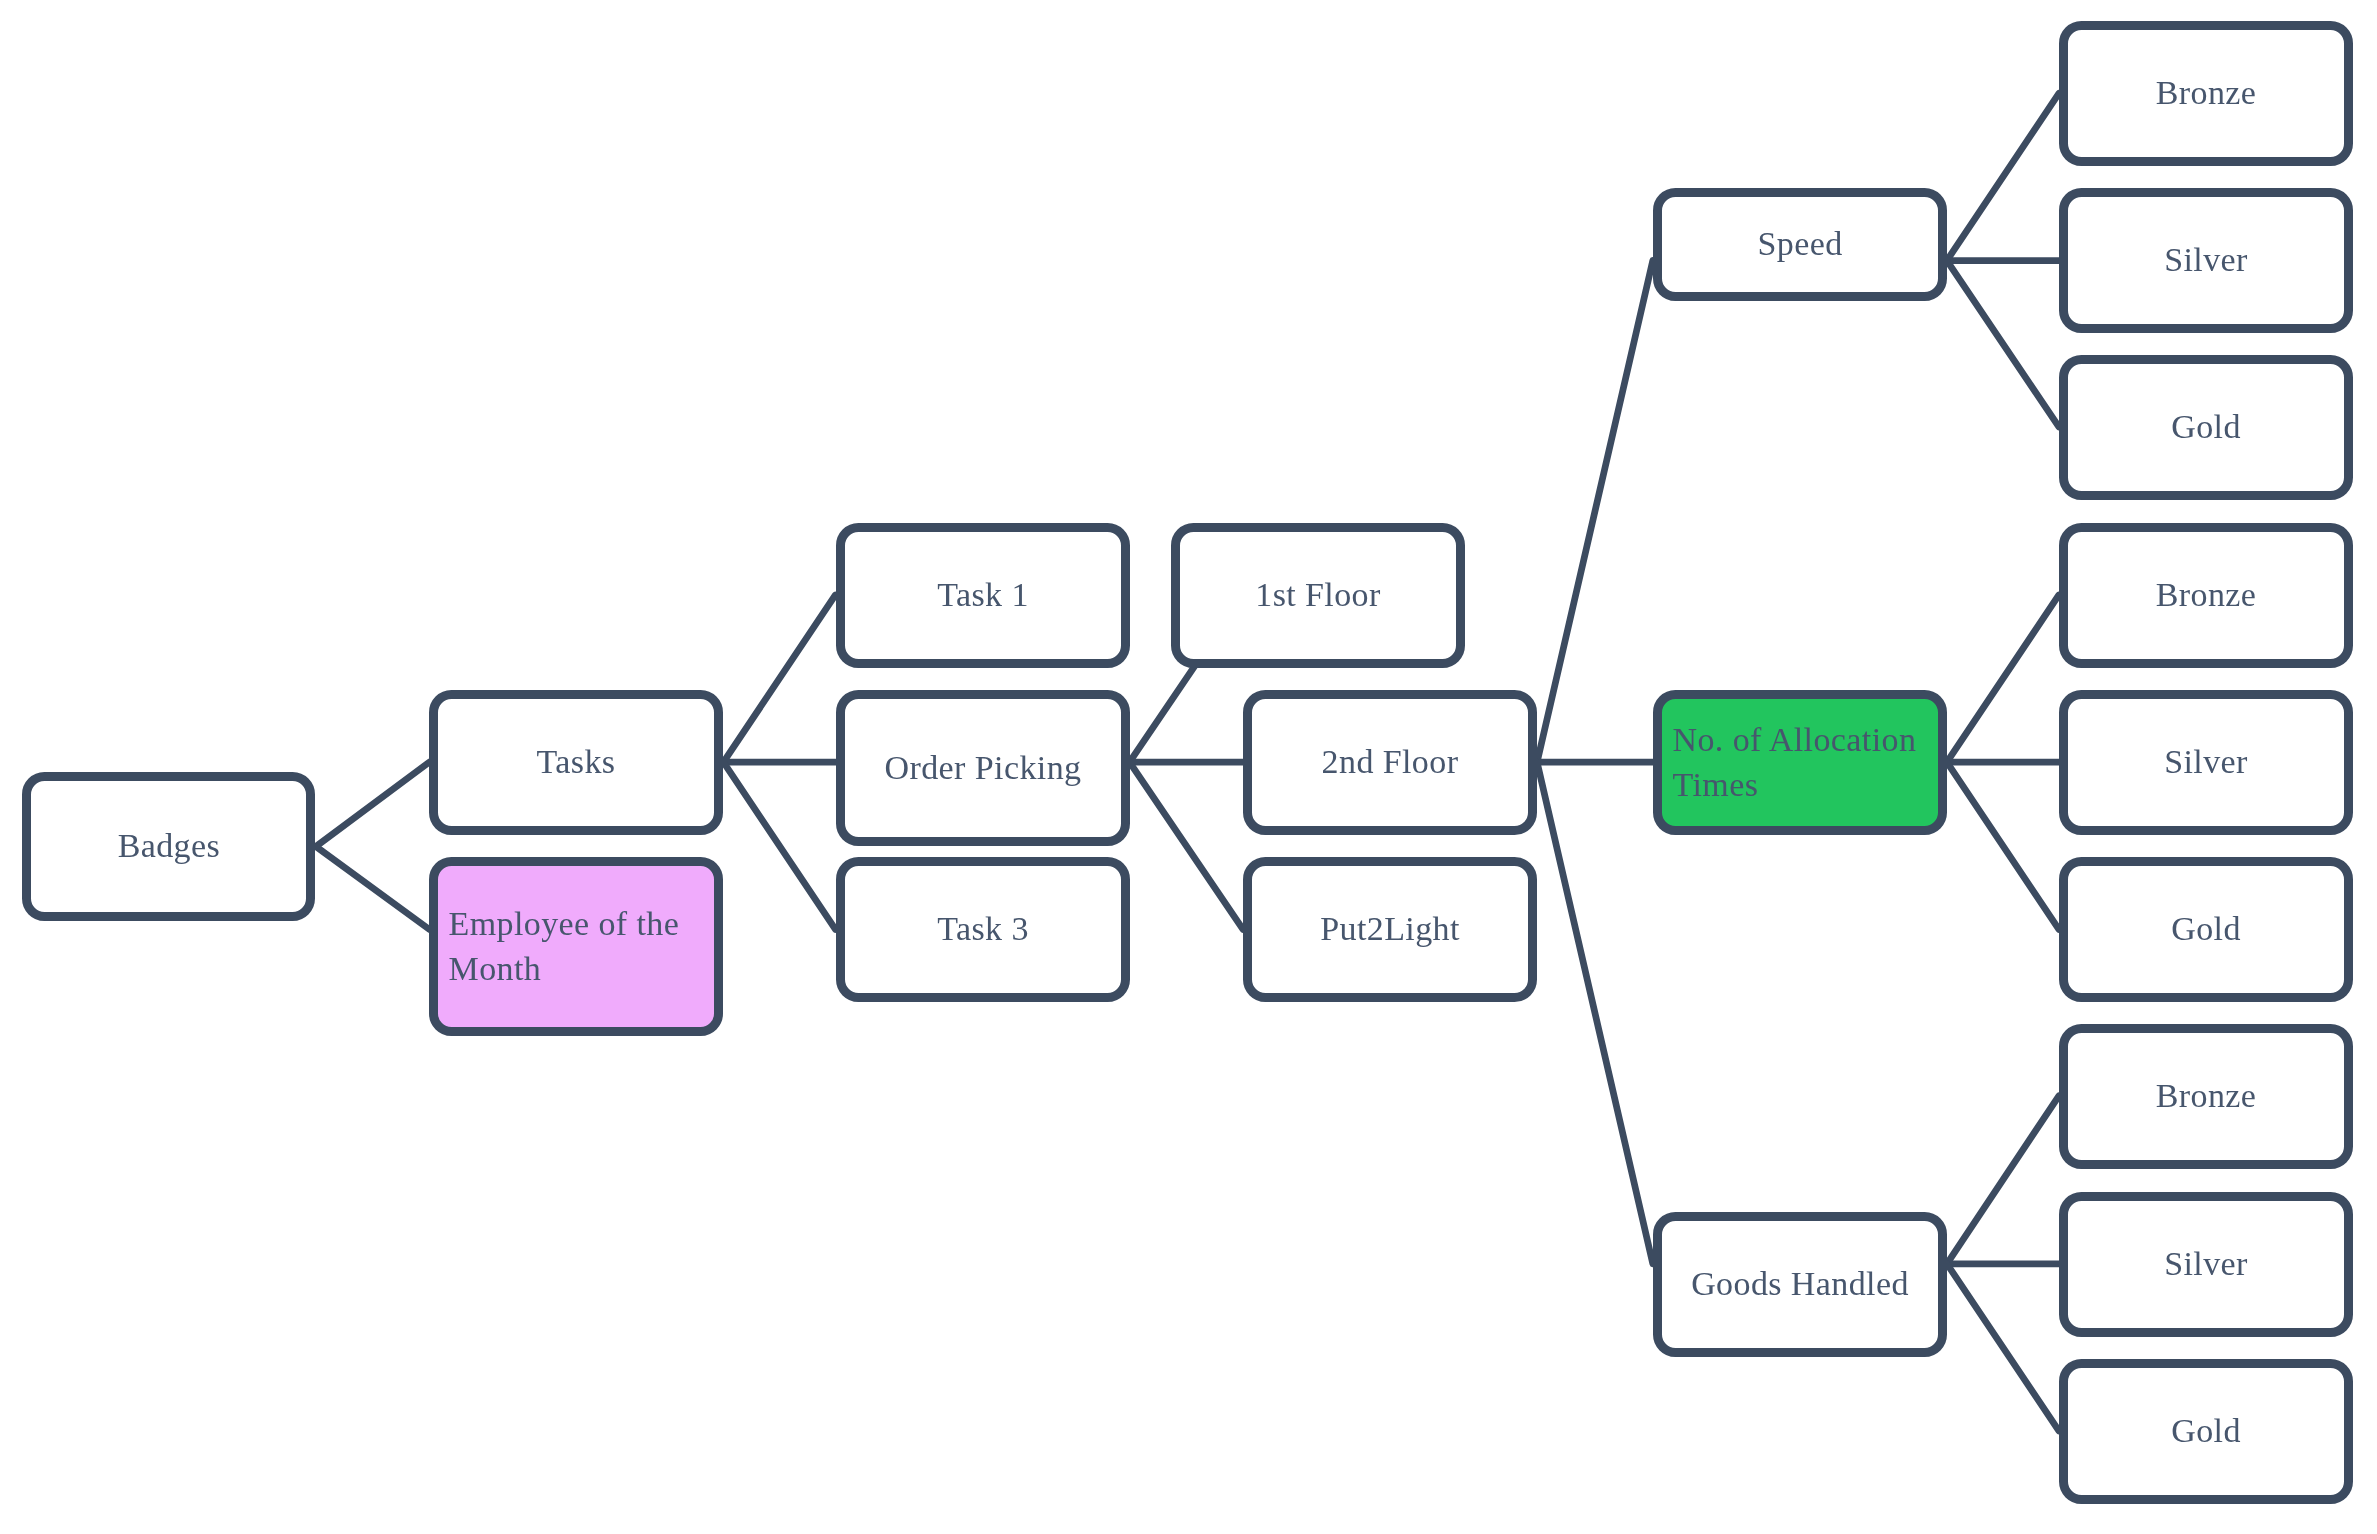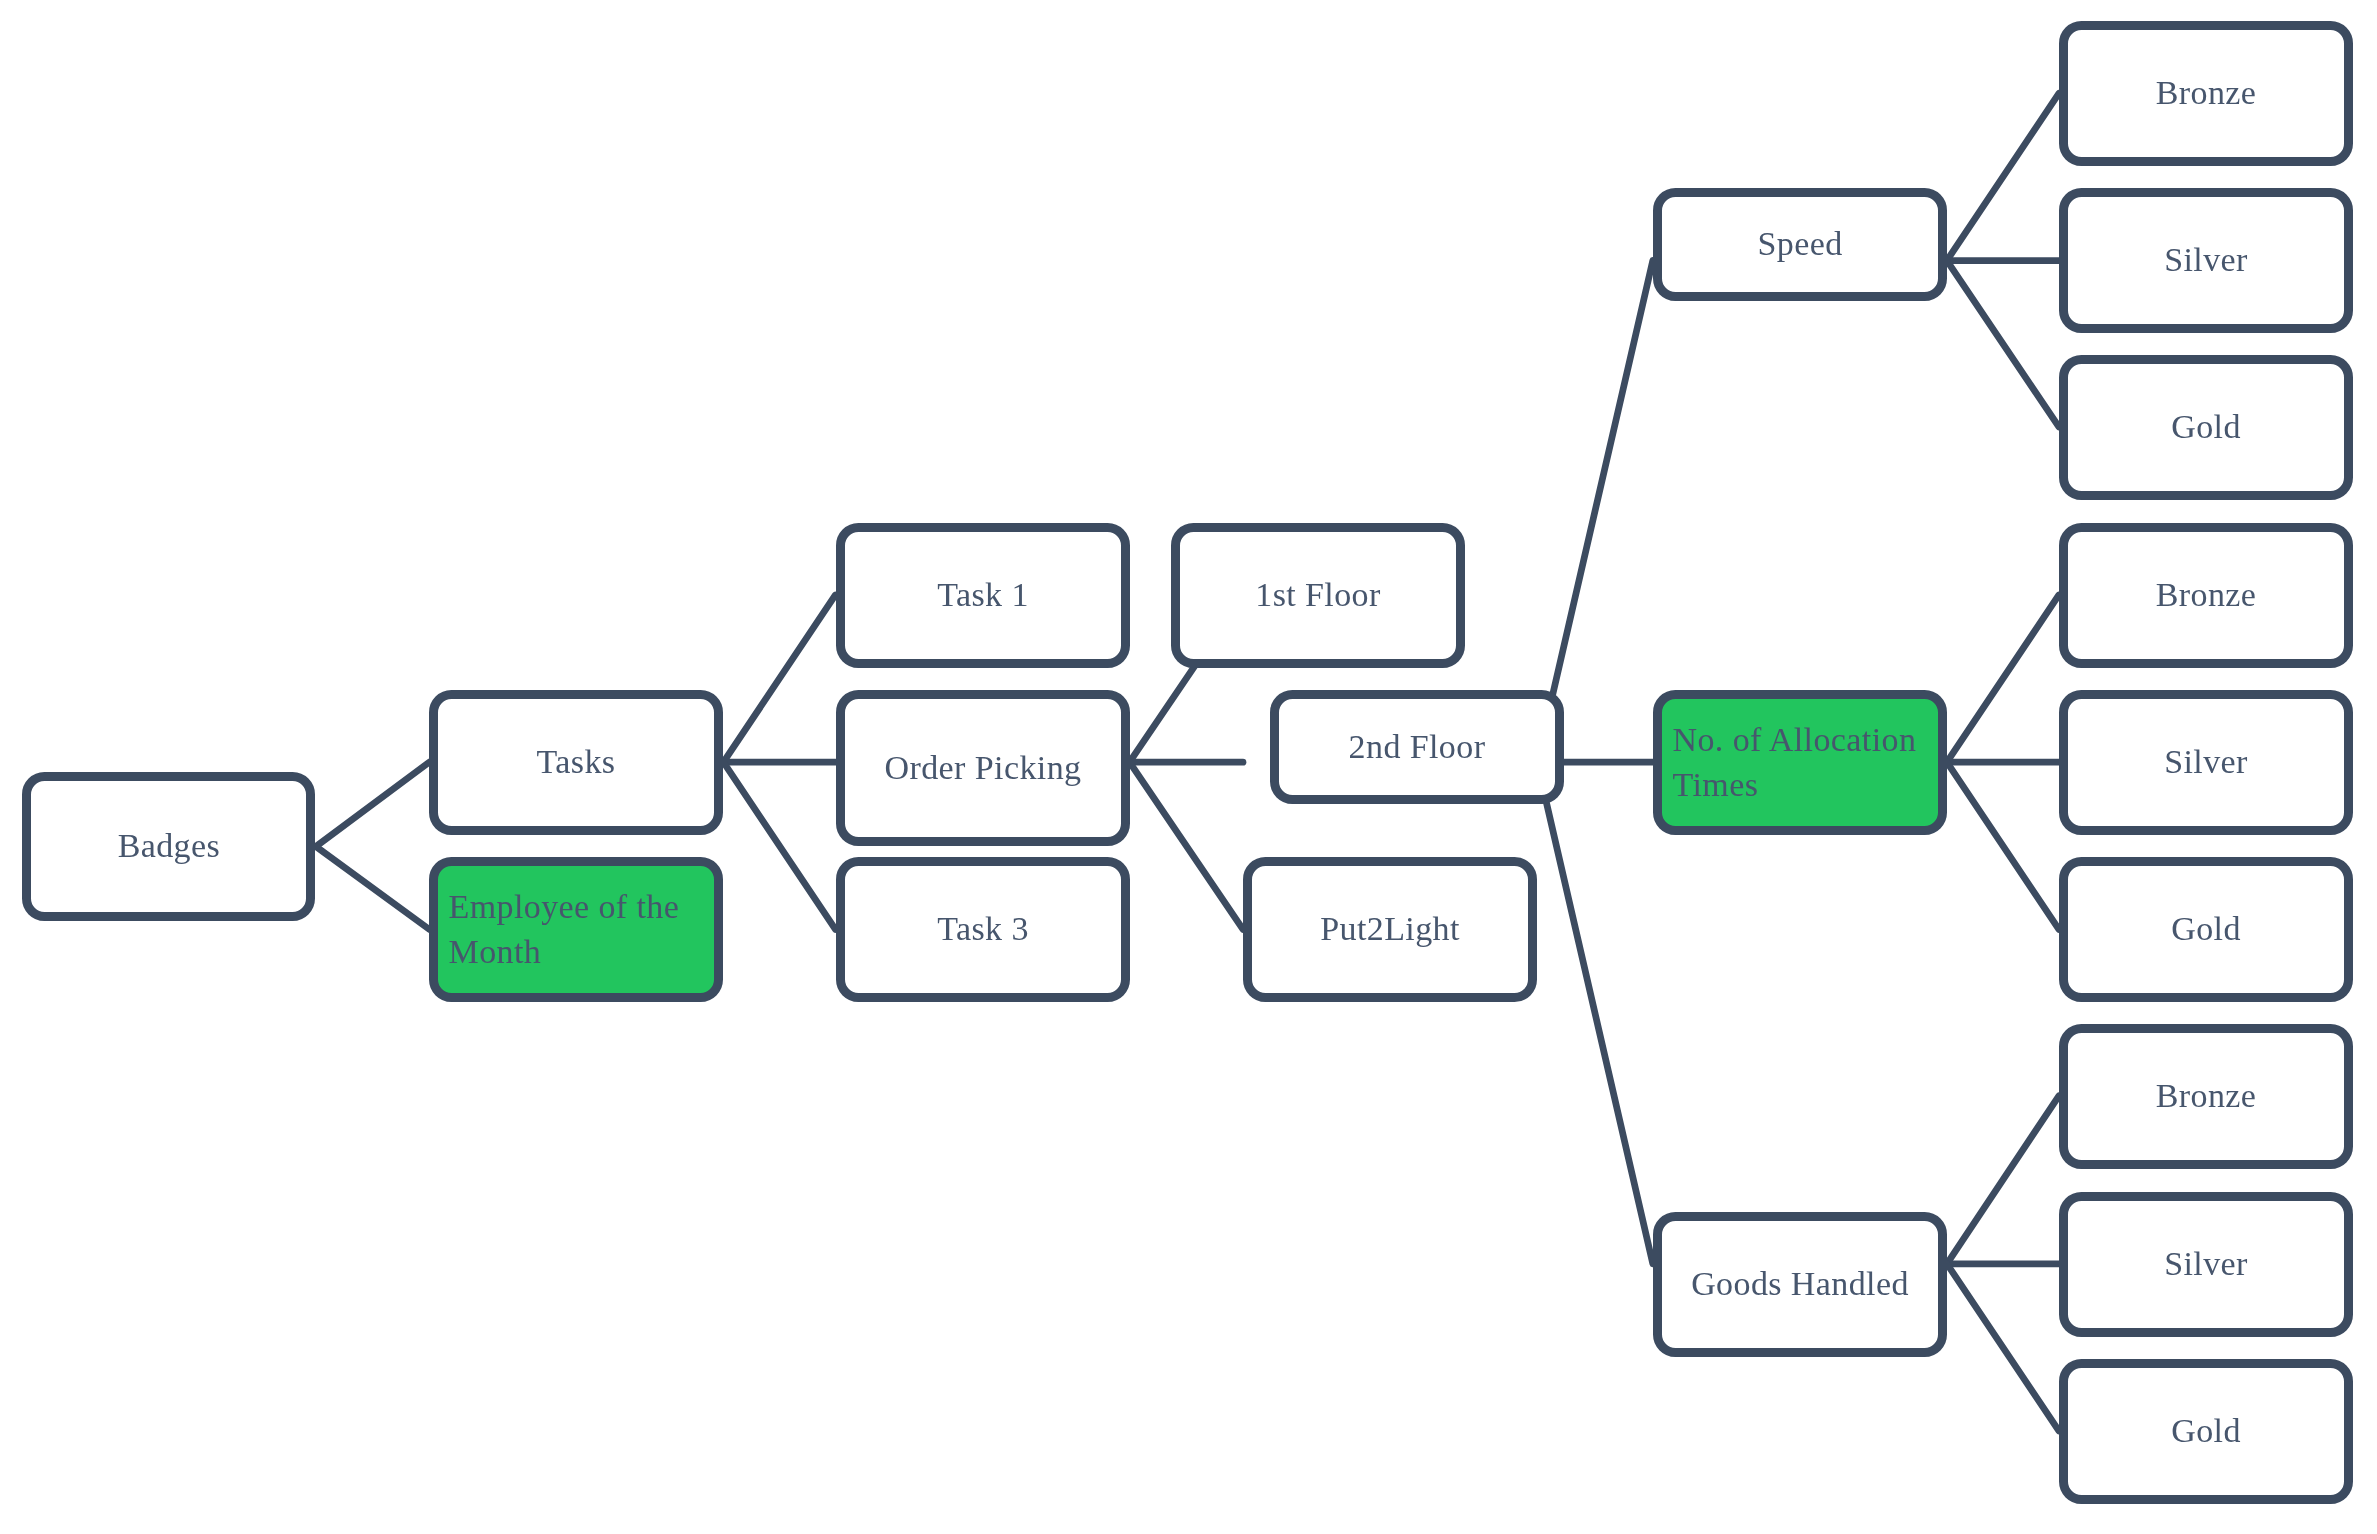--- a/index.html
+++ b/index.html
@@ -68,36 +68,36 @@
       <line x1="2608" y1="1693" x2="2758" y2="1693" stroke="#3c4b60" stroke-width="9" stroke-linecap="round"></line>
       <line x1="2608" y1="1693" x2="2758" y2="1917" stroke="#3c4b60" stroke-width="9" stroke-linecap="round"></line>
     </svg>
   <div id="node-layer">
       <div class="node" style="left: 22.4px; top: 772px; width: 293px; height: 149px; border-color: rgb(60, 75, 96); background: rgb(255, 255, 255);">
         <span class="label" style="color: rgb(71, 86, 109);">Badges</span>
       </div>
       <div class="node" style="left: 429px; top: 690px; width: 294px; height: 145px; border-color: rgb(60, 75, 96); background: rgb(255, 255, 255);">
         <span class="label" style="color: rgb(71, 86, 109);">Tasks</span>
       </div>
-      <div class="node" style="left: 429px; top: 857px; width: 294px; height: 145px; border-color: rgb(60, 75, 96); background: #22c55e;">
+      <div class="node" style="left: 429px; top: 857px; width: 294px; height: 179px; border-color: rgb(60, 75, 96); background: #f0abfc;">
         <span class="label" style="color: rgb(71, 86, 109);">Employee of the Month</span>
       </div>
       <div class="node" style="left: 836px; top: 523px; width: 294px; height: 145px; border-color: rgb(60, 75, 96); background: rgb(255, 255, 255);">
         <span class="label" style="color: rgb(71, 86, 109);">Task 1</span>
       </div>
       <div class="node" style="left: 836px; top: 690px; width: 294px; height: 156px; border-color: rgb(60, 75, 96); background: rgb(255, 255, 255);">
         <span class="label" style="color: rgb(71, 86, 109);">Order Picking</span>
       </div>
       <div class="node" style="left: 836px; top: 857px; width: 294px; height: 145px; border-color: rgb(60, 75, 96); background: rgb(255, 255, 255);">
         <span class="label" style="color: rgb(71, 86, 109);">Task 3</span>
       </div>
       <div class="node" style="left: 1171px; top: 523px; width: 294px; height: 145px; border-color: rgb(60, 75, 96); background: rgb(255, 255, 255);">
         <span class="label" style="color: rgb(71, 86, 109);">1st Floor</span>
       </div>
-      <div class="node" style="left: 1243px; top: 690px; width: 294px; height: 114px; border-color: rgb(60, 75, 96); background: rgb(255, 255, 255); margin-left: 27px;">
+      <div class="node" style="left: 1243px; top: 690px; width: 294px; height: 145px; border-color: rgb(60, 75, 96); background: rgb(255, 255, 255);">
         <span class="label" style="color: rgb(71, 86, 109);">2nd Floor</span>
       </div>
       <div class="node" style="left: 1243px; top: 857px; width: 294px; height: 145px; border-color: rgb(60, 75, 96); background: rgb(255, 255, 255); font-family: Liberation Serif, serif;">
         <span class="label" style="color: rgb(71, 86, 109);">Put2Light</span>
       </div>
       <div class="node" style="left: 1653px; top: 188px; width: 294px; height: 113px; border-color: rgb(60, 75, 96); background: rgb(255, 255, 255);">
         <span class="label" style="color: rgb(71, 86, 109);">Speed</span>
       </div>
       <div class="node" style="left: 1653px; top: 690px; width: 294px; height: 145px; border-color: rgb(60, 75, 96); background: #22c55e;">
         <span class="label" style="color: rgb(71, 86, 109);">No. of Allocation Times</span>

